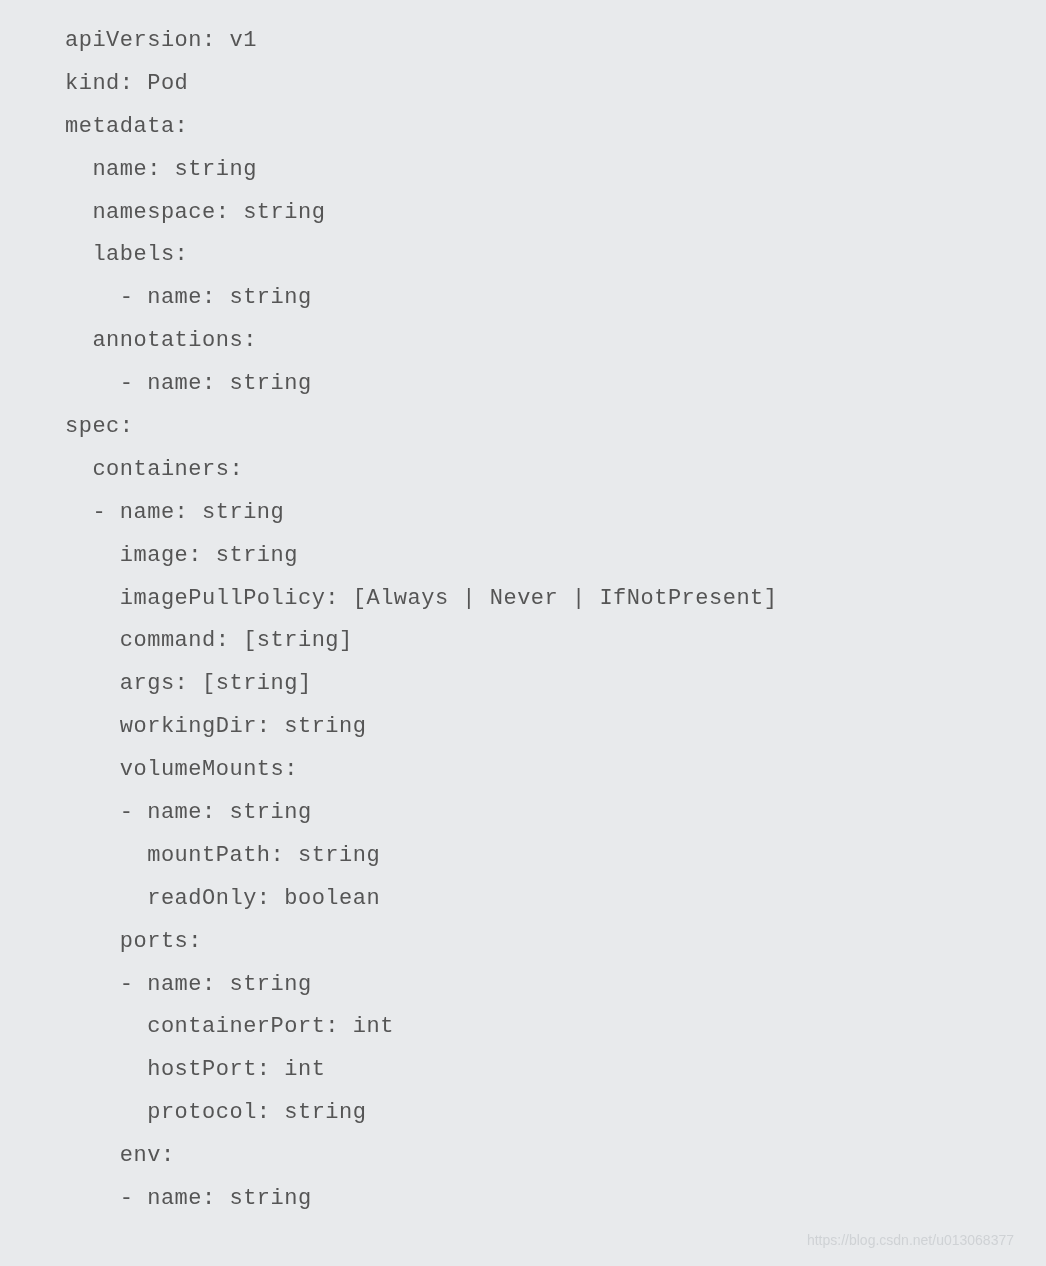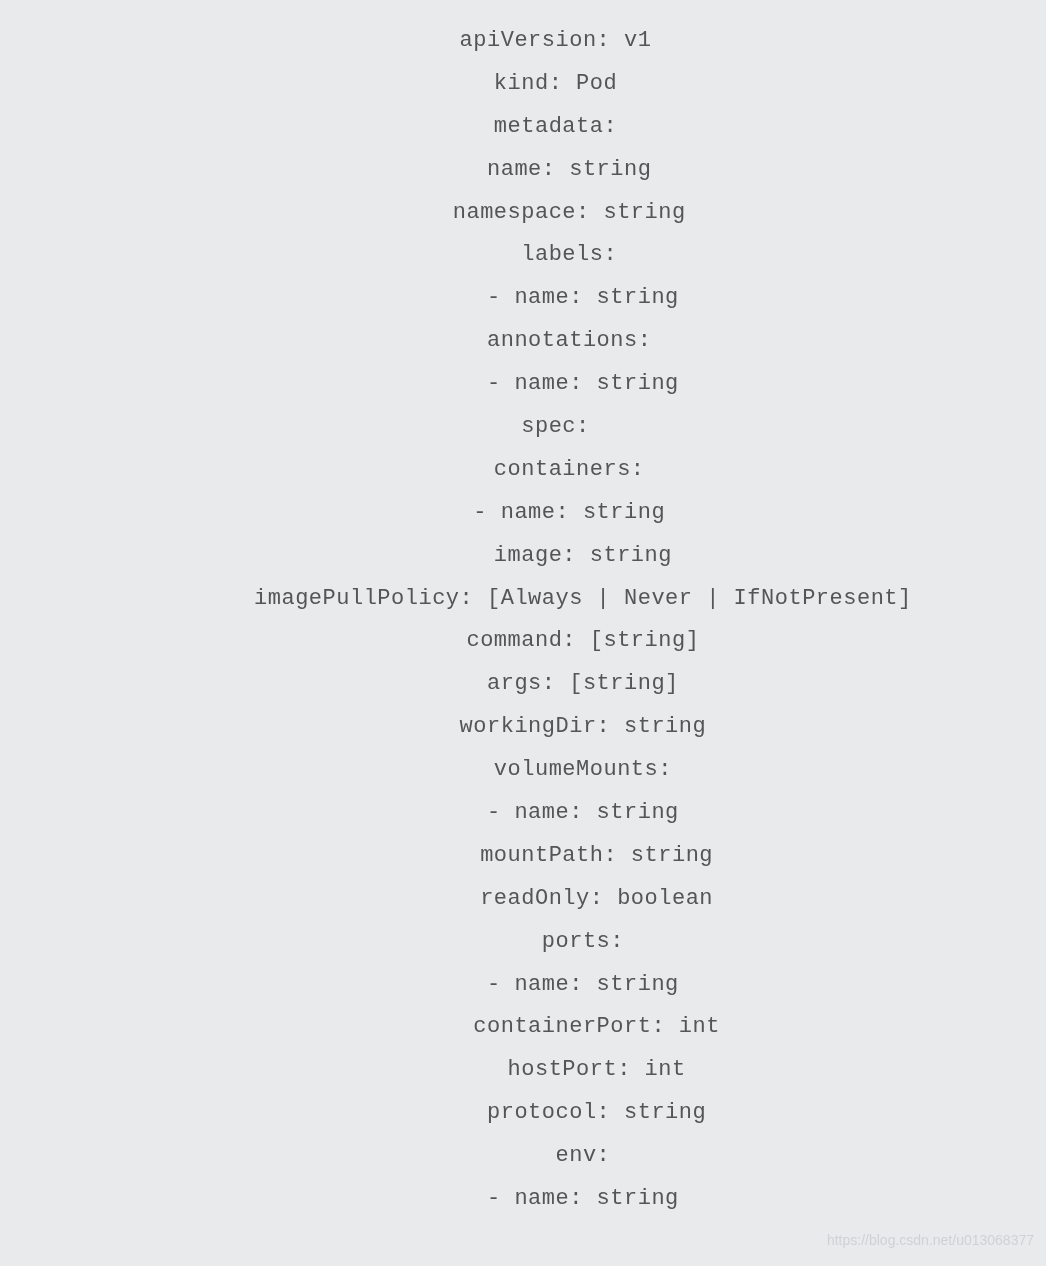--- a/index.html
+++ b/index.html
@@ -1,39 +1,38 @@
 <!DOCTYPE html>
 <html><head>
   <meta charset="utf-8">
   <style>
     * {
       margin: 0;
       padding: 0;
       box-sizing: border-box;
-      text-align: center;
     }
     body {
       background-color: #e8eaec;
       font-family: "Courier New", Courier, monospace;
       font-size: 22px;
       line-height: 1.95;
       color: #555555;
       padding: 20px 0 20px 65px;
       width: 1046px;
       height: 1266px;
       position: relative;
     }
     .code-block {
       white-space: pre;
       letter-spacing: 0.5px;
     }
     .watermark {
       position: absolute;
       bottom: 12px;
-      right: 12px;
+      right: 32px;
       font-family: Arial, sans-serif;
       font-size: 14px;
       color: #cfd2d5;
       letter-spacing: 0;
     }
   </style>
 </head>
 <body>
 
 <div class="code-block"><span>apiVersion: v1</span>

